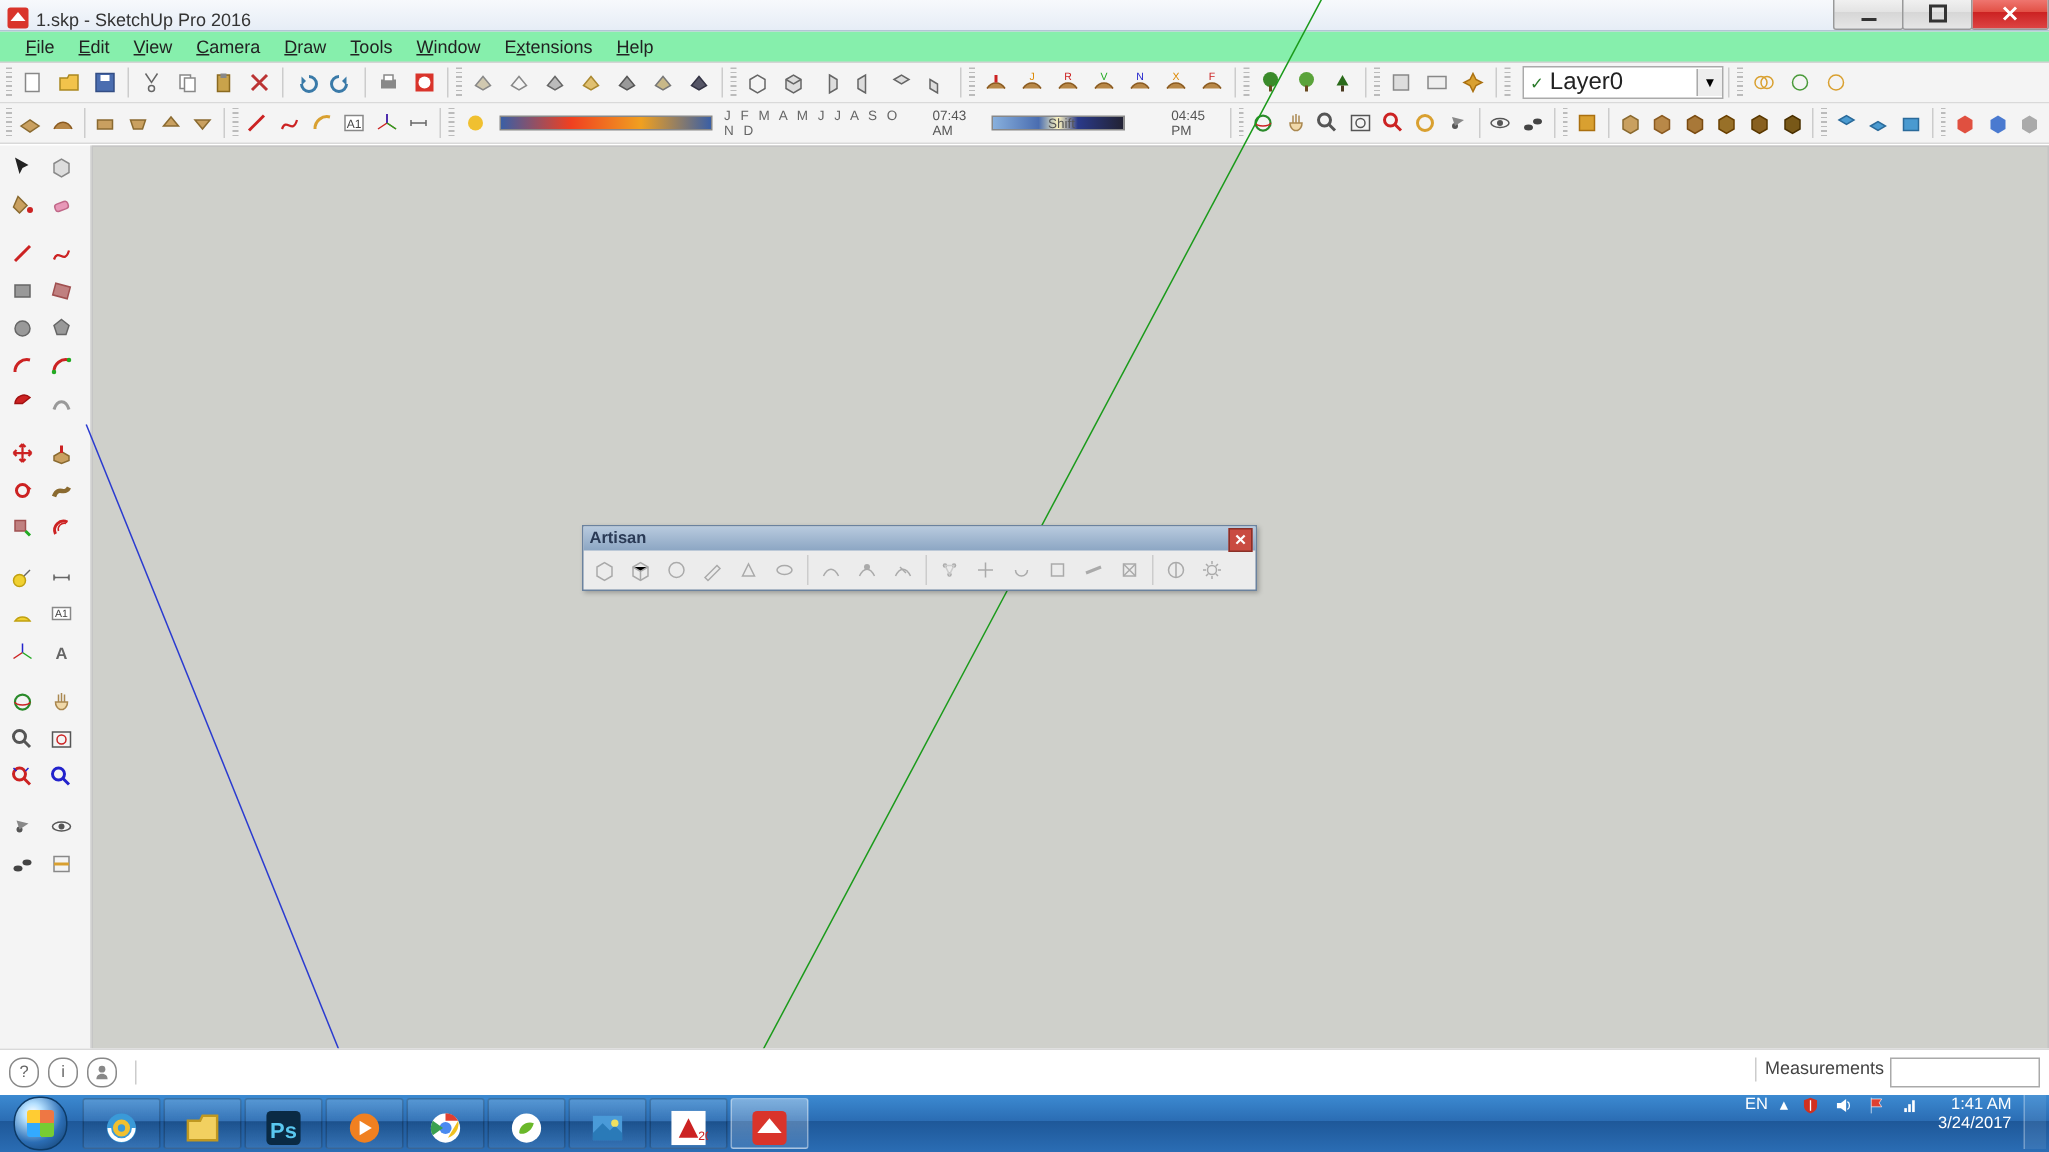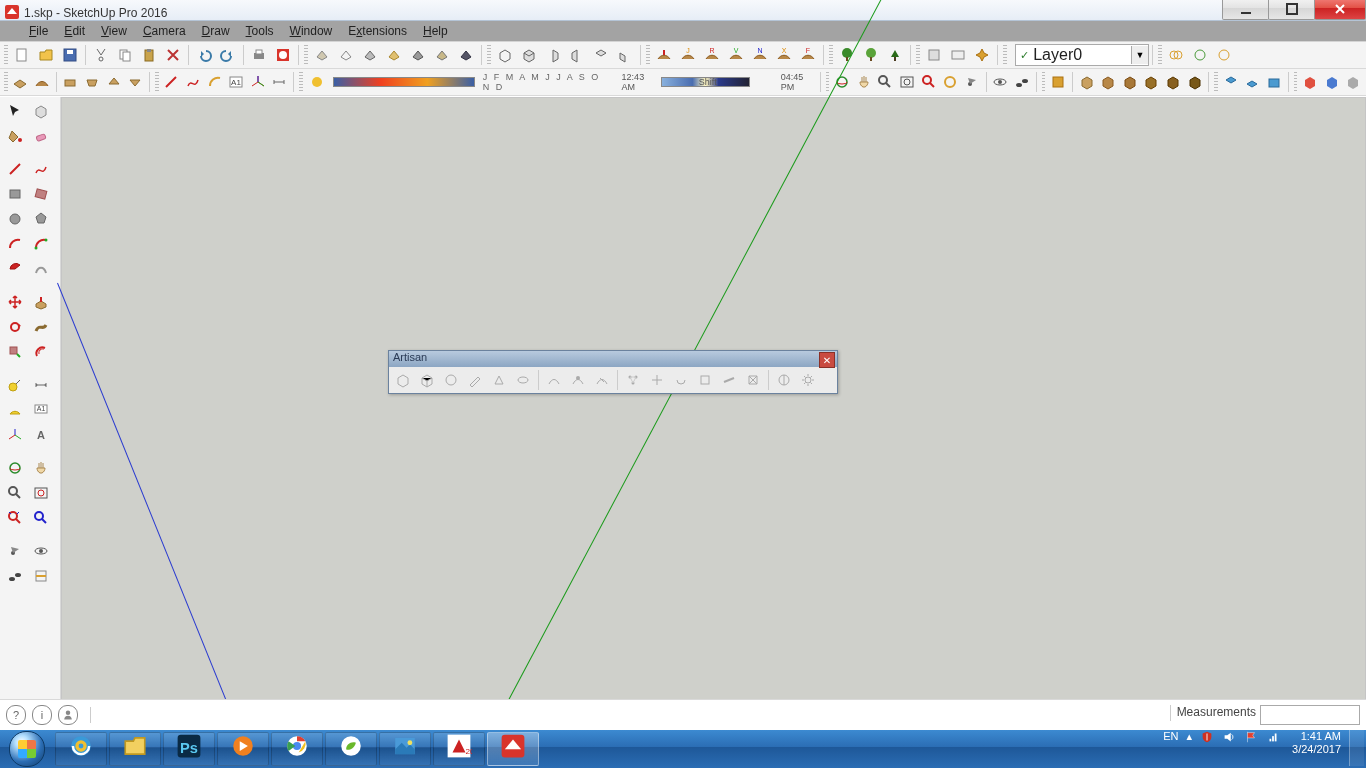--- a/index.html
+++ b/index.html
@@ -4,21 +4,21 @@
 <style>
 html,body{margin:0;padding:0;width:1366px;height:768px;overflow:hidden;font-family:"Segoe UI",Tahoma,sans-serif;font-size:12px;background:#fff;user-select:none}
 
 .titlebar{height:20px;background:linear-gradient(to bottom,#f7f9fc,#e6edf6);border-bottom:1px solid #b4c4d6;display:flex;align-items:flex-end;position:relative}
 .titlebar .appicon{width:16px;height:16px;margin:0 4px;display:flex;align-items:center;justify-content:center}
 .titlebar .title{font-size:12px;color:#333}
 .winctrls{position:absolute;top:-1px;right:0;display:flex;height:20px}
 .winbtn{width:45px;height:20px;border:1px solid #999;border-top:none;display:flex;align-items:center;justify-content:center;background:linear-gradient(to bottom,#f2f2f2 0%,#e3e3e3 45%,#d6d6d6 46%,#e6e6e6 100%);border-radius:0 0 2px 2px;margin-left:-1px}
 .winbtn.close{background:linear-gradient(to bottom,#f07a74 0%,#e25045 45%,#c22 46%,#d44 100%);color:#fff;width:50px}
 
-.menubar{height:20px;display:flex;align-items:center;padding:0 21px;background:#a3a3a3;border-bottom:1px solid #d4d4d4}
+.menubar{height:20px;display:flex;align-items:center;padding:0 9px;background:#86efac;border-bottom:1px solid #d4d4d4}
 .menuitem{padding:1px 8px;color:#222}
 .menuitem .ul{text-decoration:underline}
 
 .toolrow{height:26px;background:#f4f4f4;border-bottom:1px solid #d9d9d9;display:flex;align-items:center;padding:0 2px;gap:0}
 .toolgrip{width:4px;height:20px;margin:0 2px;background:repeating-linear-gradient(to bottom,#bbb 0 1px,transparent 1px 3px)}
 .tbtn{width:22px;height:22px;display:flex;align-items:center;justify-content:center;border-radius:2px;color:#555;margin:0 1px}
 .tbtn svg{width:16px;height:16px;display:block}
 .sep{width:1px;height:20px;background:#ccc;margin:0 3px}
 .layerbox{display:flex;align-items:center;height:20px;border:1px solid #aaa;background:#fff;width:132px;margin-left:6px}
 .layerbox .chk{color:#2a7a2a;margin:0 4px;font-size:11px}
@@ -33,36 +33,36 @@
 .mainarea{position:absolute;top:97px;left:0;right:0;bottom:68px;display:flex}
 .lefttools{width:56px;background:#f4f4f4;border-right:1px solid #d9d9d9;display:flex;flex-direction:column;padding:2px}
 .lefttools .lrow{display:flex;height:24px;margin-bottom:1px}
 .lefttools .tbtn{width:24px;height:24px;margin:0 1px}
 .canvas{flex:1;position:relative;background:#cfd0cb;border:1px solid #c5c5c5}
 .axis{position:absolute;background:transparent}
 .axis-green{border-left:1.5px solid #1a9a1a;height:900px;top:-120px;left:830px;transform:rotate(28deg);transform-origin:top}
 .axis-blue{border-left:1.5px solid #2a3ad0;height:700px;top:185px;left:-5px;transform:rotate(-22deg);transform-origin:top}
 
 .floatwin{position:absolute;left:326px;top:252px;width:448px;background:#ececec;border:1px solid #6b829e;box-shadow:1px 1px 3px rgba(0,0,0,.25)}
-.floatwin .fwtitle{height:16px;background:linear-gradient(to bottom,#b8cade,#8ca6c3);display:flex;align-items:flex-start;padding:0 4px;font-size:11px;font-weight:normal;color:#2a3a55;position:relative}
+.floatwin .fwtitle{height:16px;background:linear-gradient(to bottom,#b8cade,#8ca6c3);display:flex;align-items:center;padding:0 4px;font-size:11px;font-weight:bold;color:#2a3a55;position:relative}
 .fwclose{position:absolute;right:2px;top:1px;width:14px;height:14px;background:#c94b41;color:#fff;font-size:10px;display:flex;align-items:center;justify-content:center;border:1px solid #8a3028}
 .floatwin .fwbody{height:26px;display:flex;align-items:center;padding:0 2px}
 .floatwin .tbtn{color:#999}
 
 .statusbar{position:absolute;left:0;right:0;bottom:38px;height:30px;background:#fff;border-top:1px solid #d9d9d9;display:flex;align-items:center;padding:0 6px;font-size:12px;color:#444}
 .statusbar .sicon{width:18px;height:18px;border:1px solid #888;border-radius:9px;margin-right:6px;display:flex;align-items:center;justify-content:center;font-size:11px;color:#666}
 .statusbar .ssep{width:1px;height:16px;background:#ccc;margin:0 6px}
 .statusbar .measure{margin-left:auto;display:flex;}
 .statusbar .mbox{width:98px;height:18px;border:1px solid #aaa;background:#fff;margin-left:4px}
 
 .taskbar{position:absolute;left:0;right:0;bottom:0;height:38px;background:linear-gradient(to bottom,#3c8ad1 0%,#2b6db4 45%,#1e5899 46%,#2b6db4 100%);display:flex;align-items:center}
 .startorb{width:54px;height:38px;display:flex;align-items:center;justify-content:center}
 .orb{width:34px;height:34px;border-radius:17px;background:radial-gradient(circle at 35% 30%,#fff 0%,#b5e0ff 20%,#2b6db4 60%,#113a66 100%);border:1px solid #0d3a66;position:relative}
 .orb::after{content:"";position:absolute;width:18px;height:18px;left:8px;top:8px;background:conic-gradient(#e74 0 90deg,#7c3 90deg 180deg,#3af 180deg 270deg,#fc3 270deg 360deg);border-radius:2px}
-.tbtn-tb{width:50px;height:32px;margin:0 1px;border-radius:2px;display:flex;align-items:flex-start;justify-content:center;background:linear-gradient(to bottom,rgba(255,255,255,.15) 0%,rgba(255,255,255,.05) 45%,rgba(0,0,0,.08) 46%,rgba(255,255,255,.06) 100%);border:1px solid rgba(0,0,0,.2)}
+.tbtn-tb{width:50px;height:32px;margin:0 1px;border-radius:2px;display:flex;align-items:flex-end;justify-content:center;background:linear-gradient(to bottom,rgba(255,255,255,.15) 0%,rgba(255,255,255,.05) 45%,rgba(0,0,0,.08) 46%,rgba(255,255,255,.06) 100%);border:1px solid rgba(0,0,0,.2)}
 .tbtn-tb.active{background:linear-gradient(to bottom,rgba(255,255,255,.35),rgba(255,255,255,.1));border:1px solid rgba(255,255,255,.4)}
 .tray{margin-left:auto;display:flex;align-items:flex-start;height:100%;padding-right:2px}
 .tray .titem{color:#fff;font-size:11px;margin:0 4px;display:flex;align-items:center}
 .tray .clock{text-align:right;line-height:13px;font-size:11px;color:#fff;margin:0 8px}
 .tray .showdt{width:14px;height:36px;border-left:1px solid rgba(255,255,255,.3);background:rgba(255,255,255,.08)}
 
 .ic{width:16px;height:16px}
 </style>
 </head>
 <body>
@@ -426,21 +426,21 @@
   <div class="shadowbar">
     <div class="tbtn">
         <svg viewBox="0 0 16 16">
           <circle cx="8" cy="8" r="5" fill="#f0c030"></circle>
         </svg>
       </div>
     <div class="timegrad-months"></div>
   </div>
   <span class="monthlbl">J F M A M J J A S O N D</span>
   <div class="shadowbar" style="margin-left:8px">
-    <span class="timelbl">12:43 AM</span>
+    <span class="timelbl">07:43 AM</span>
     <div class="timegrad"></div>
     <span class="timelbl" style="position:relative;left:-58px">Shift</span>
     <span class="timelbl">04:45 PM</span>
   </div>
   <div class="sep"></div>
   <div class="toolgrip"></div>
   <div class="tbtn">
       <svg viewBox="0 0 16 16">
         <circle cx="8" cy="8" r="5" fill="none" stroke="#2a8a2a" stroke-width="1.5"></circle>
         <path d="M3 8a5 2 0 0010 0" fill="none" stroke="#c22"></path>

